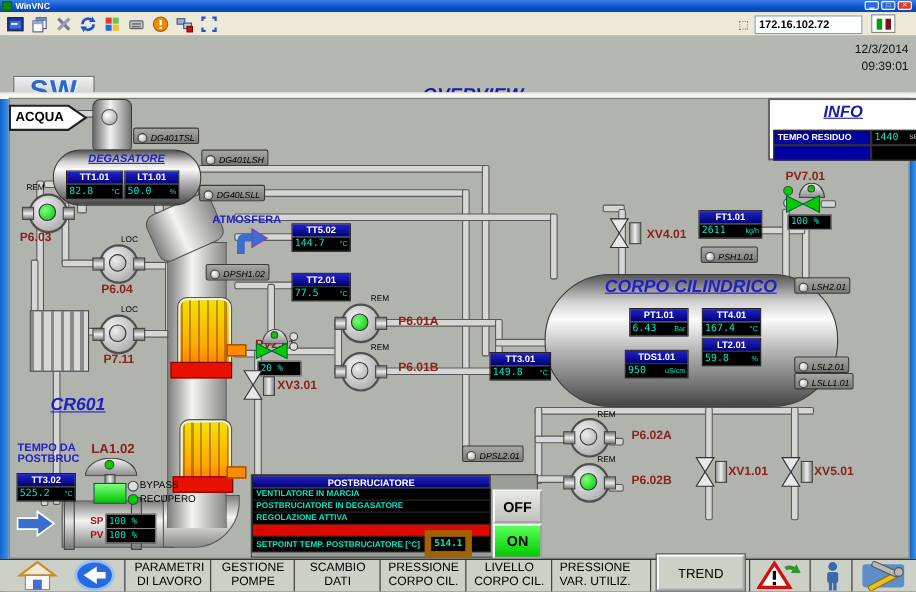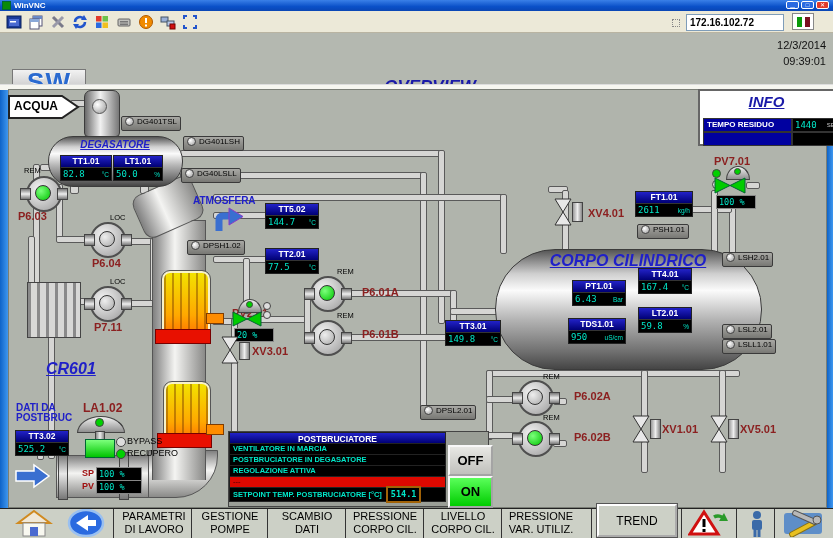--- a/index.html
+++ b/index.html
@@ -38,21 +38,21 @@
   .vessel{position:absolute;border:1px solid #3c3c3c;background:linear-gradient(180deg,#555,#cfcfcf 20%,#fbfbfb 34%,#b5b5b5 58%,#6e6e6e 86%,#454545);}
   .tank{position:absolute;border:1px solid #3c3c3c;border-radius:7px 7px 4px 4px;background:linear-gradient(90deg,#6a6a6a,#f2f2f2 45%,#777);}
   .exch{position:absolute;border:1px solid #444;background:repeating-linear-gradient(90deg,#8a8a8a 0 3px,#d8d8d6 3px 9px),#ccc;}
   
   .disp{position:absolute;border:1px solid #222;}
   .disp .hd{background:linear-gradient(180deg,#2222c8,#000074);color:#fff;font-weight:bold;font-size:8.5px;line-height:11px;height:11px;text-align:center;border-bottom:1px solid #333;}
   .disp .val{background:#000;height:12px;display:flex;align-items:center;justify-content:space-between;padding:0 2px;}
   .disp .v{color:#00e6c8;font-size:9px;font-family:"DejaVu Sans Mono",monospace;}
   .disp .u{color:#00e6c8;font-size:6.5px;}
   
-  .atag{position:absolute;height:13px;background:linear-gradient(180deg,#a8a8a4,#787874);border:1px solid #3a3a3a;border-radius:2px;display:flex;align-items:flex-start;padding:0 3px;gap:3px;}
+  .atag{position:absolute;height:13px;background:linear-gradient(180deg,#a8a8a4,#787874);border:1px solid #3a3a3a;border-radius:2px;display:flex;align-items:flex-end;padding:0 3px;gap:3px;font-style:italic;}
   .atag .led{width:7px;height:7px;border-radius:50%;background:radial-gradient(circle at 35% 35%,#fff,#9a9a9a);border:1px solid #444;}
   .atag .t{font-size:8px;color:#000;}
   
   .pump{position:absolute;width:32px;height:32px;border-radius:50%;border:2px solid #4f4f4f;background:radial-gradient(circle at 35% 35%,#f4f4f4,#9a9a9a);}
   .pump:before{content:"";position:absolute;left:-8px;top:10px;width:9px;height:10px;background:linear-gradient(180deg,#777,#eee,#777);border:1px solid #444;}
   .pump:after{content:"";position:absolute;right:-8px;top:10px;width:9px;height:10px;background:linear-gradient(180deg,#777,#eee,#777);border:1px solid #444;}
   .pump .in{position:absolute;left:7px;top:7px;width:14px;height:14px;border-radius:50%;border:1px solid #333;}
   .in.green{background:radial-gradient(circle at 35% 35%,#7cff7c,#00c400);}
   .in.gray{background:radial-gradient(circle at 35% 35%,#eee,#aaa);}
   .plabel{position:absolute;color:#8b2020;font-weight:bold;font-size:11px;}
@@ -73,21 +73,21 @@
   .icellb{background:#0000a0;color:#fff;font-weight:bold;font-size:8px;line-height:12px;padding-left:3px;border:1px solid #333;}
   .icellk{background:#000;border:1px solid #333;display:flex;align-items:center;justify-content:space-between;padding:0 2px;}
   .icellk .v{color:#00e6c8;font-size:9px;font-family:"DejaVu Sans Mono",monospace;}
   .icellk .u{color:#cfcfcf;font-size:6px;}
   
   #pbpanel{left:228px;top:431px;width:261px;height:76px;background:#9a9e96;border:1px solid #444;}
   #pbpanel .phd{height:12px;background:linear-gradient(180deg,#2222c8,#000074);color:#fff;font-weight:bold;font-size:8.5px;text-align:center;line-height:12px;border:1px solid #222;}
   .prow{height:11px;background:#000;border:1px solid #222;border-top:none;color:#00e6c8;font-weight:bold;font-size:7.5px;line-height:10px;padding-left:3px;width:217px;box-sizing:border-box;}
   .prow.red{background:#dd0800;color:#7a0000;}
   .prow.sp{height:14px;line-height:13px;display:flex;align-items:center;}
-  .spval{margin-left:4px;border:2px solid #a16207;padding:0 3px;color:#00e6c8;font-family:"DejaVu Sans Mono",monospace;font-size:8.5px;}
+  .spval{margin-left:4px;border:6px solid #a16207;padding:0 3px;color:#00e6c8;font-family:"DejaVu Sans Mono",monospace;font-size:8.5px;}
   .pbtn{position:absolute;border:2px outset #f8f8f8;text-align:center;font-weight:bold;font-size:13px;color:#000;}
   
   #nav{left:0;top:508px;width:833px;height:30px;background:#ccd0c6;border-top:1px solid #222;}
   .nsep{position:absolute;top:509px;width:1px;height:29px;background:#333;}
   .nbtn{position:absolute;top:510px;text-align:center;font-size:11px;color:#000;line-height:13px;}
   #trend{left:597px;top:504px;width:80px;height:33px;background:#ccd0c6;border:2px outset #fff;outline:1px solid #555;text-align:center;font-size:12px;line-height:30px;color:#000;}
 </style>
 </head>
 <body>
 
@@ -260,21 +260,21 @@
     <span>ACQUA</span>
   </div>
   <div class="bluelbl" style="left:193px;top:195px;font-size:10px;">ATMOSFERA</div>
   <div class="abs" style="left:212px;top:205px;">
     <svg width="34" height="28">
         <path d="M7 26 L7 15 Q7 11 11 11 L18 11" stroke="#3a6fd0" stroke-width="7" fill="none"></path>
         <polygon points="17,3 31,11.5 17,20" fill="#3a6fd0" stroke="#8a3ac8" stroke-width="1"></polygon>
       </svg>
   </div>
   <div class="bluelbl" style="left:16px;top:403px;font-size:10px;line-height:10px;">
-    <div>DATI DA</div>
+    <div>TEMPO DA</div>
       <div>POSTBRUC</div>
   </div>
   <div class="abs" style="left:14px;top:462px;">
     <svg width="38" height="28">
         <polygon points="2,9 20,9 20,3 35,14 20,25 20,19 2,19" fill="#3a6fd0" stroke="#fff" stroke-width="1.5"></polygon>
       </svg>
   </div>
 
   <div class="abs" id="infobox">
     <div class="it">INFO</div>
@@ -475,21 +475,21 @@
         <span class="u">°C</span>
       </div>
     </div>
   <div class="disp" style="left:572px;top:280px;width:52px;">
       <div class="hd">PT1.01</div>
       <div class="val">
         <span class="v">6.43</span>
         <span class="u">Bar</span>
       </div>
     </div>
-  <div class="disp" style="left:638px;top:268px;width:52px;">
+  <div class="disp" style="left:638px;top:280px;width:52px;">
       <div class="hd">TT4.01</div>
       <div class="val">
         <span class="v">167.4</span>
         <span class="u">°C</span>
       </div>
     </div>
   <div class="disp" style="left:568px;top:318px;width:56px;">
       <div class="hd">TDS1.01</div>
       <div class="val">
         <span class="v">950</span>

